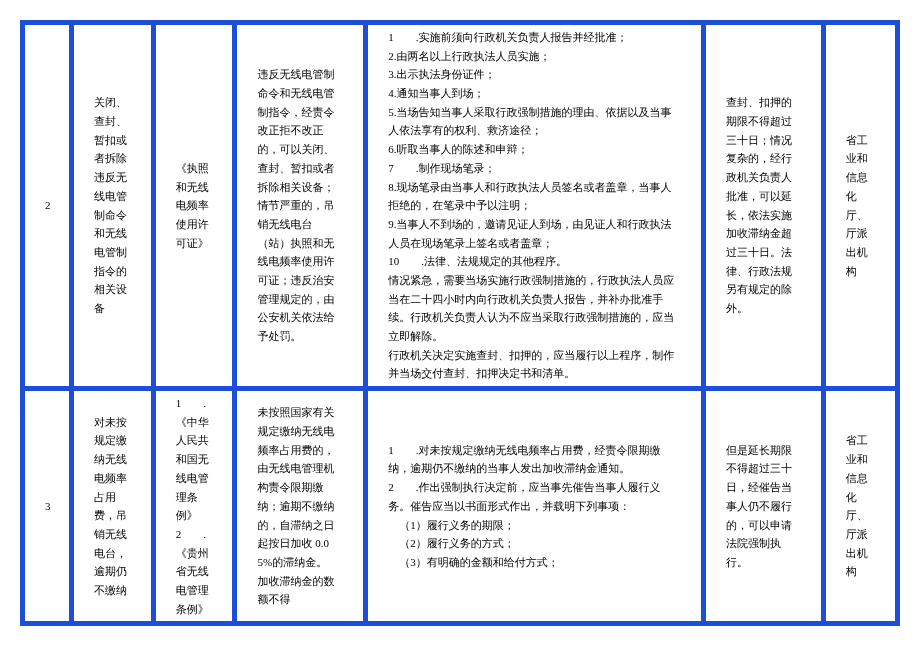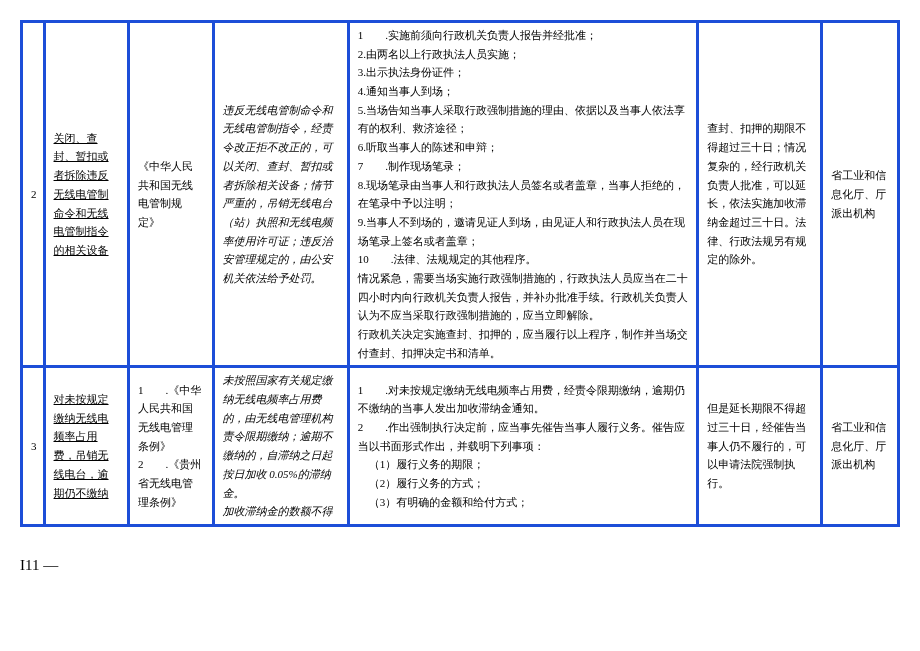--- a/index.html
+++ b/index.html
@@ -13,50 +13,50 @@
       background: #fff;
       padding: 20px;
       width: 920px;
     }
     table {
       border-collapse: collapse;
       width: 100%;
       table-layout: fixed;
     }
     td {
-      border: 3px solid #1d4ed8;
-      padding: 3px 8px;
+      border: 5px solid #1d4ed8;
+      padding: 3px 20px;
       vertical-align: middle;
       line-height: 1.7;
       word-wrap: break-word;
       word-break: break-all;
     }
     .col-num { width: 20px; text-align: left; }
-    .col-title { width: 75px; text-decoration: underline; }
+    .col-title { width: 75px; }
     .col-basis { width: 75px; }
-    .col-criteria { width: 120px; font-style: italic; }
+    .col-criteria { width: 120px; }
     .col-procedure { width: 310px; }
     .col-limit { width: 110px; }
     .col-dept { width: 68px; }
     .page-num {
       text-align: left;
       margin-top: 30px;
       font-size: 15px;
       padding-right: 20px;
     }
   </style>
 </head>
 <body>
 
 <table>
   <tbody id="table-body">
   <tr>
         <td class="col-num">2</td>
         <td class="col-title">关闭、查封、暂扣或者拆除违反无线电管制命令和无线电管制指令的相关设备</td>
-        <td class="col-basis">《中华人民共和国无线电管制规定》</td>
+        <td class="col-basis">《执照和无线电频率使用许可证》</td>
         <td class="col-criteria">违反无线电管制命令和无线电管制指令，经责令改正拒不改正的，可以关闭、查封、暂扣或者拆除相关设备；情节严重的，吊销无线电台（站）执照和无线电频率使用许可证；违反治安管理规定的，由公安机关依法给予处罚。</td>
         <td class="col-procedure">1　　.实施前须向行政机关负责人报告并经批准；<br>2.由两名以上行政执法人员实施；<br>3.出示执法身份证件；<br>4.通知当事人到场；<br>5.当场告知当事人采取行政强制措施的理由、依据以及当事人依法享有的权利、救济途径；<br>6.听取当事人的陈述和申辩；<br>7　　.制作现场笔录；<br>8.现场笔录由当事人和行政执法人员签名或者盖章，当事人拒绝的，在笔录中予以注明；<br>9.当事人不到场的，邀请见证人到场，由见证人和行政执法人员在现场笔录上签名或者盖章；<br>10　　.法律、法规规定的其他程序。<br>情况紧急，需要当场实施行政强制措施的，行政执法人员应当在二十四小时内向行政机关负责人报告，并补办批准手续。行政机关负责人认为不应当采取行政强制措施的，应当立即解除。<br>行政机关决定实施查封、扣押的，应当履行以上程序，制作并当场交付查封、扣押决定书和清单。</td>
         <td class="col-limit">查封、扣押的期限不得超过三十日；情况复杂的，经行政机关负责人批准，可以延长，依法实施加收滞纳金超过三十日。法律、行政法规另有规定的除外。</td>
         <td class="col-dept">省工业和信息化厅、厅派出机构</td>
       </tr>
       <tr>
         <td class="col-num">3</td>
         <td class="col-title">对未按规定缴纳无线电频率占用费，吊销无线电台，逾期仍不缴纳</td>
         <td class="col-basis">1　　.《中华人民共和国无线电管理条例》<br>2　　.《贵州省无线电管理条例》</td>
         <td class="col-criteria">未按照国家有关规定缴纳无线电频率占用费的，由无线电管理机构责令限期缴纳；逾期不缴纳的，自滞纳之日起按日加收 0.05%的滞纳金。<br>加收滞纳金的数额不得</td>

